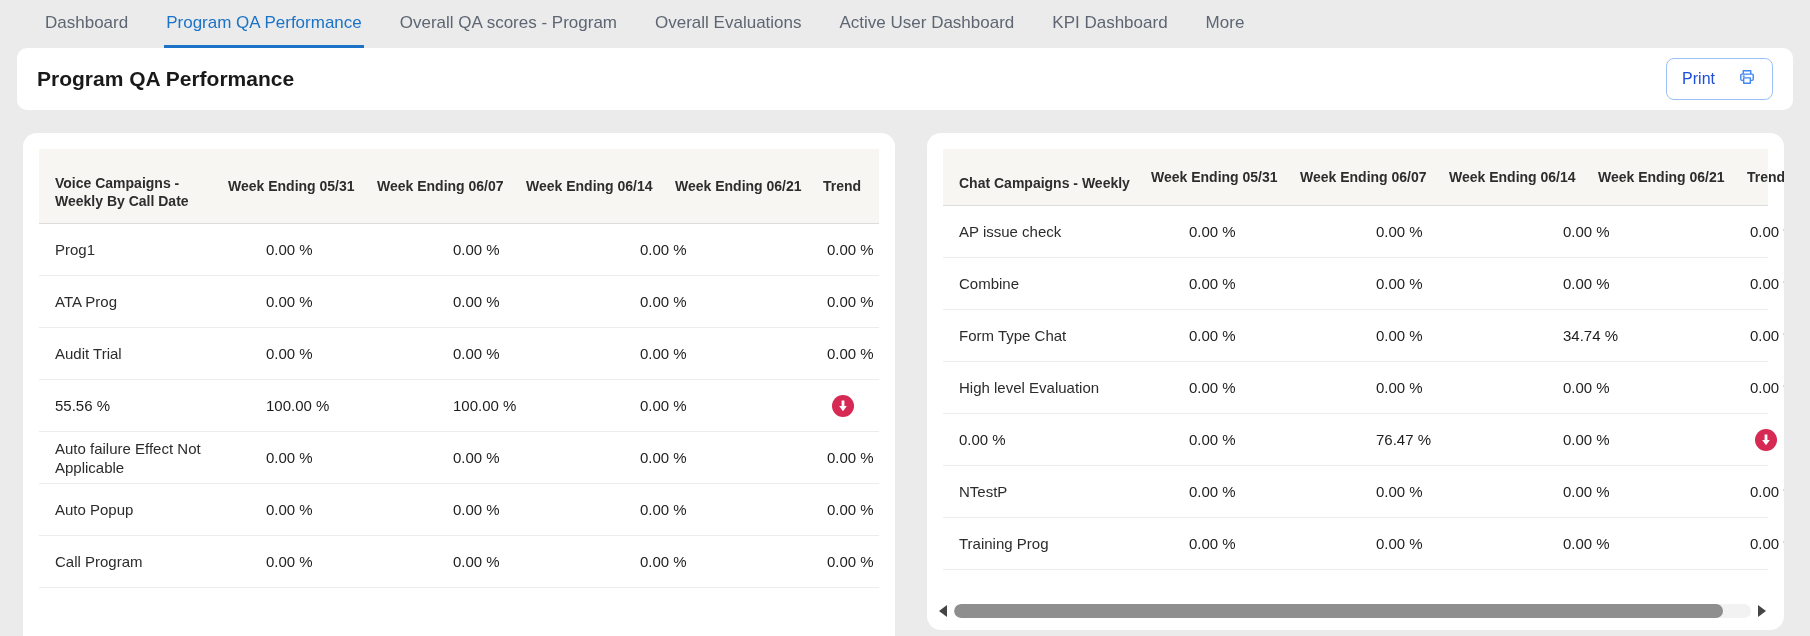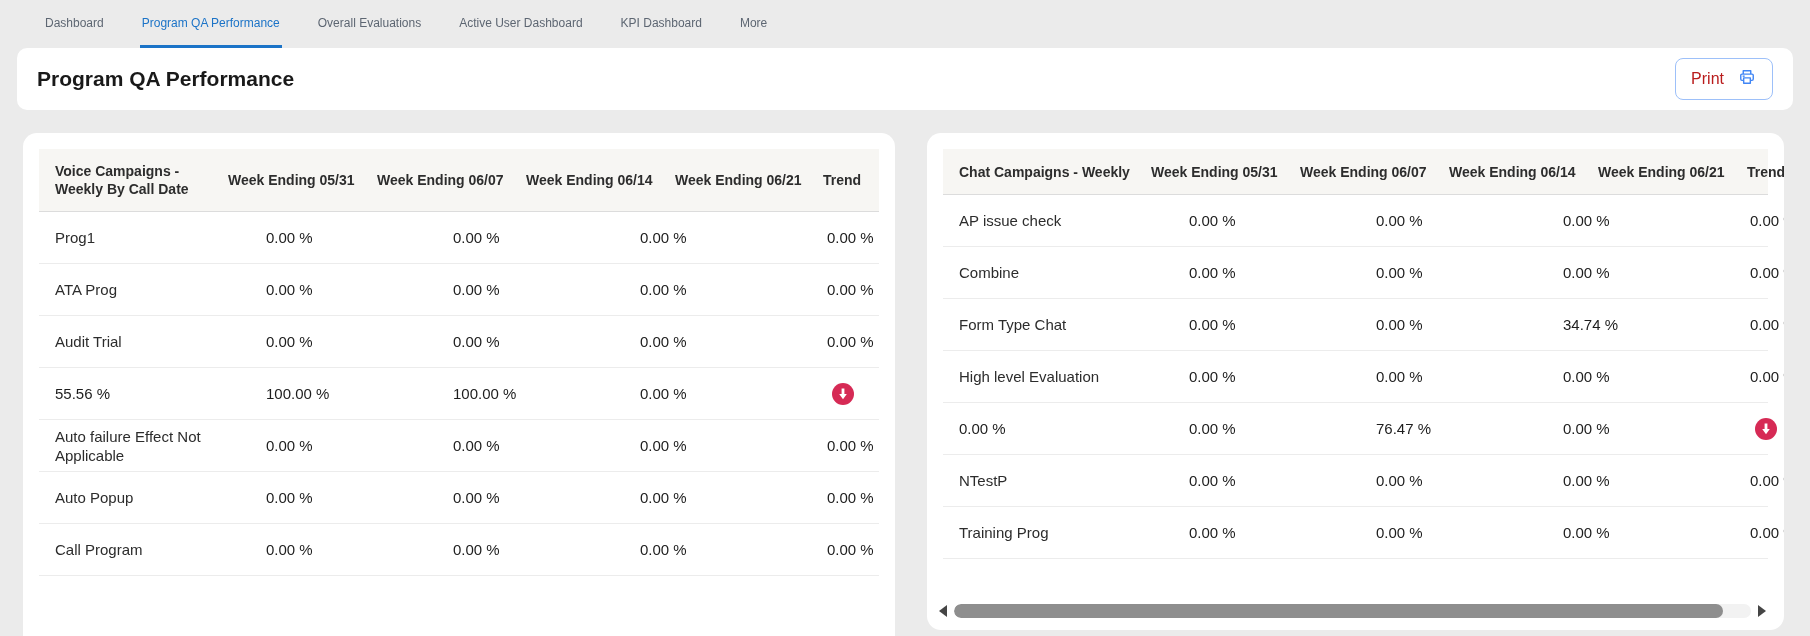--- a/index.html
+++ b/index.html
@@ -14,21 +14,21 @@
   .nav {
     display: flex;
     align-items: stretch;
     gap: 34px;
     padding-left: 43px;
     height: 48px;
   }
   .nav-tab {
     display: flex;
     align-items: center;
-    font-size: 12px;
+    font-size: 17px;
     color: #5d6672;
     border-bottom: 3.5px solid transparent;
     padding: 0 2px;
     cursor: pointer;
     white-space: nowrap;
   }
   .nav-tab.active {
     color: #1b73c7;
     border-bottom-color: #1b73c7;
   }
@@ -41,25 +41,25 @@
     border-radius: 10px;
     display: flex;
     align-items: center;
     justify-content: space-between;
     padding: 0 20px;
   }
   .page-title { font-size: 21px; color: #191919; }
   .print-btn {
     display: flex;
     align-items: center;
-    gap: 13px;
+    gap: 22px;
     border: 1px solid #9dc0f9;
     border-radius: 8px;
     background: #fff;
-    color: #b91c1c;
+    color: #1d4ed8;
     font-size: 16px;
     font-family: "Liberation Sans", sans-serif;
     padding: 8px 15px;
     cursor: pointer;
   }
 
   
   .cards {
     display: flex;
     gap: 32px;
@@ -86,21 +86,21 @@
   .left  .thead, .left  .trow { grid-template-columns: 173px 149px 149px 149px 148px 60px; }
   .right .thead, .right .trow { grid-template-columns: 192px 149px 149px 149px 149px 60px; }
   .th {
     font-size: 14px;
     font-weight: bold;
     color: #2d2d2d;
     line-height: 18px;
     white-space: nowrap;
     padding-right: 10px;
   }
-  .th.first { white-space: normal; }
+  .th.first { white-space: normal; margin-top: 12px; }
   .trow {
     display: grid;
     align-items: center;
     min-height: 52px;
     padding: 6px 0 6px 16px;
     border-bottom: 1px solid #ececec;
     gap: 38px;
   }
   .td { font-size: 15px; color: #1d1d1d; padding-right: 10px; }
   .td.label { color: #2c2c2c; line-height: 19px; }
@@ -135,20 +135,21 @@
     border-radius: 7px;
     cursor: grab;
   }
 </style>
 </head>
 <body>
 
 <nav class="nav" id="top-nav">
     <div class="nav-tab">Dashboard</div>
     <div class="nav-tab active">Program QA Performance</div>
+    <div class="nav-tab">Overall QA scores - Program</div>
     <div class="nav-tab">Overall Evaluations</div>
     <div class="nav-tab">Active User Dashboard</div>
     <div class="nav-tab">KPI Dashboard</div>
     <div class="nav-tab">More</div>
   </nav>
 
 <header class="title-card">
   <h1 class="page-title">Program QA Performance</h1>
   <button class="print-btn">
     <span>Print</span>

